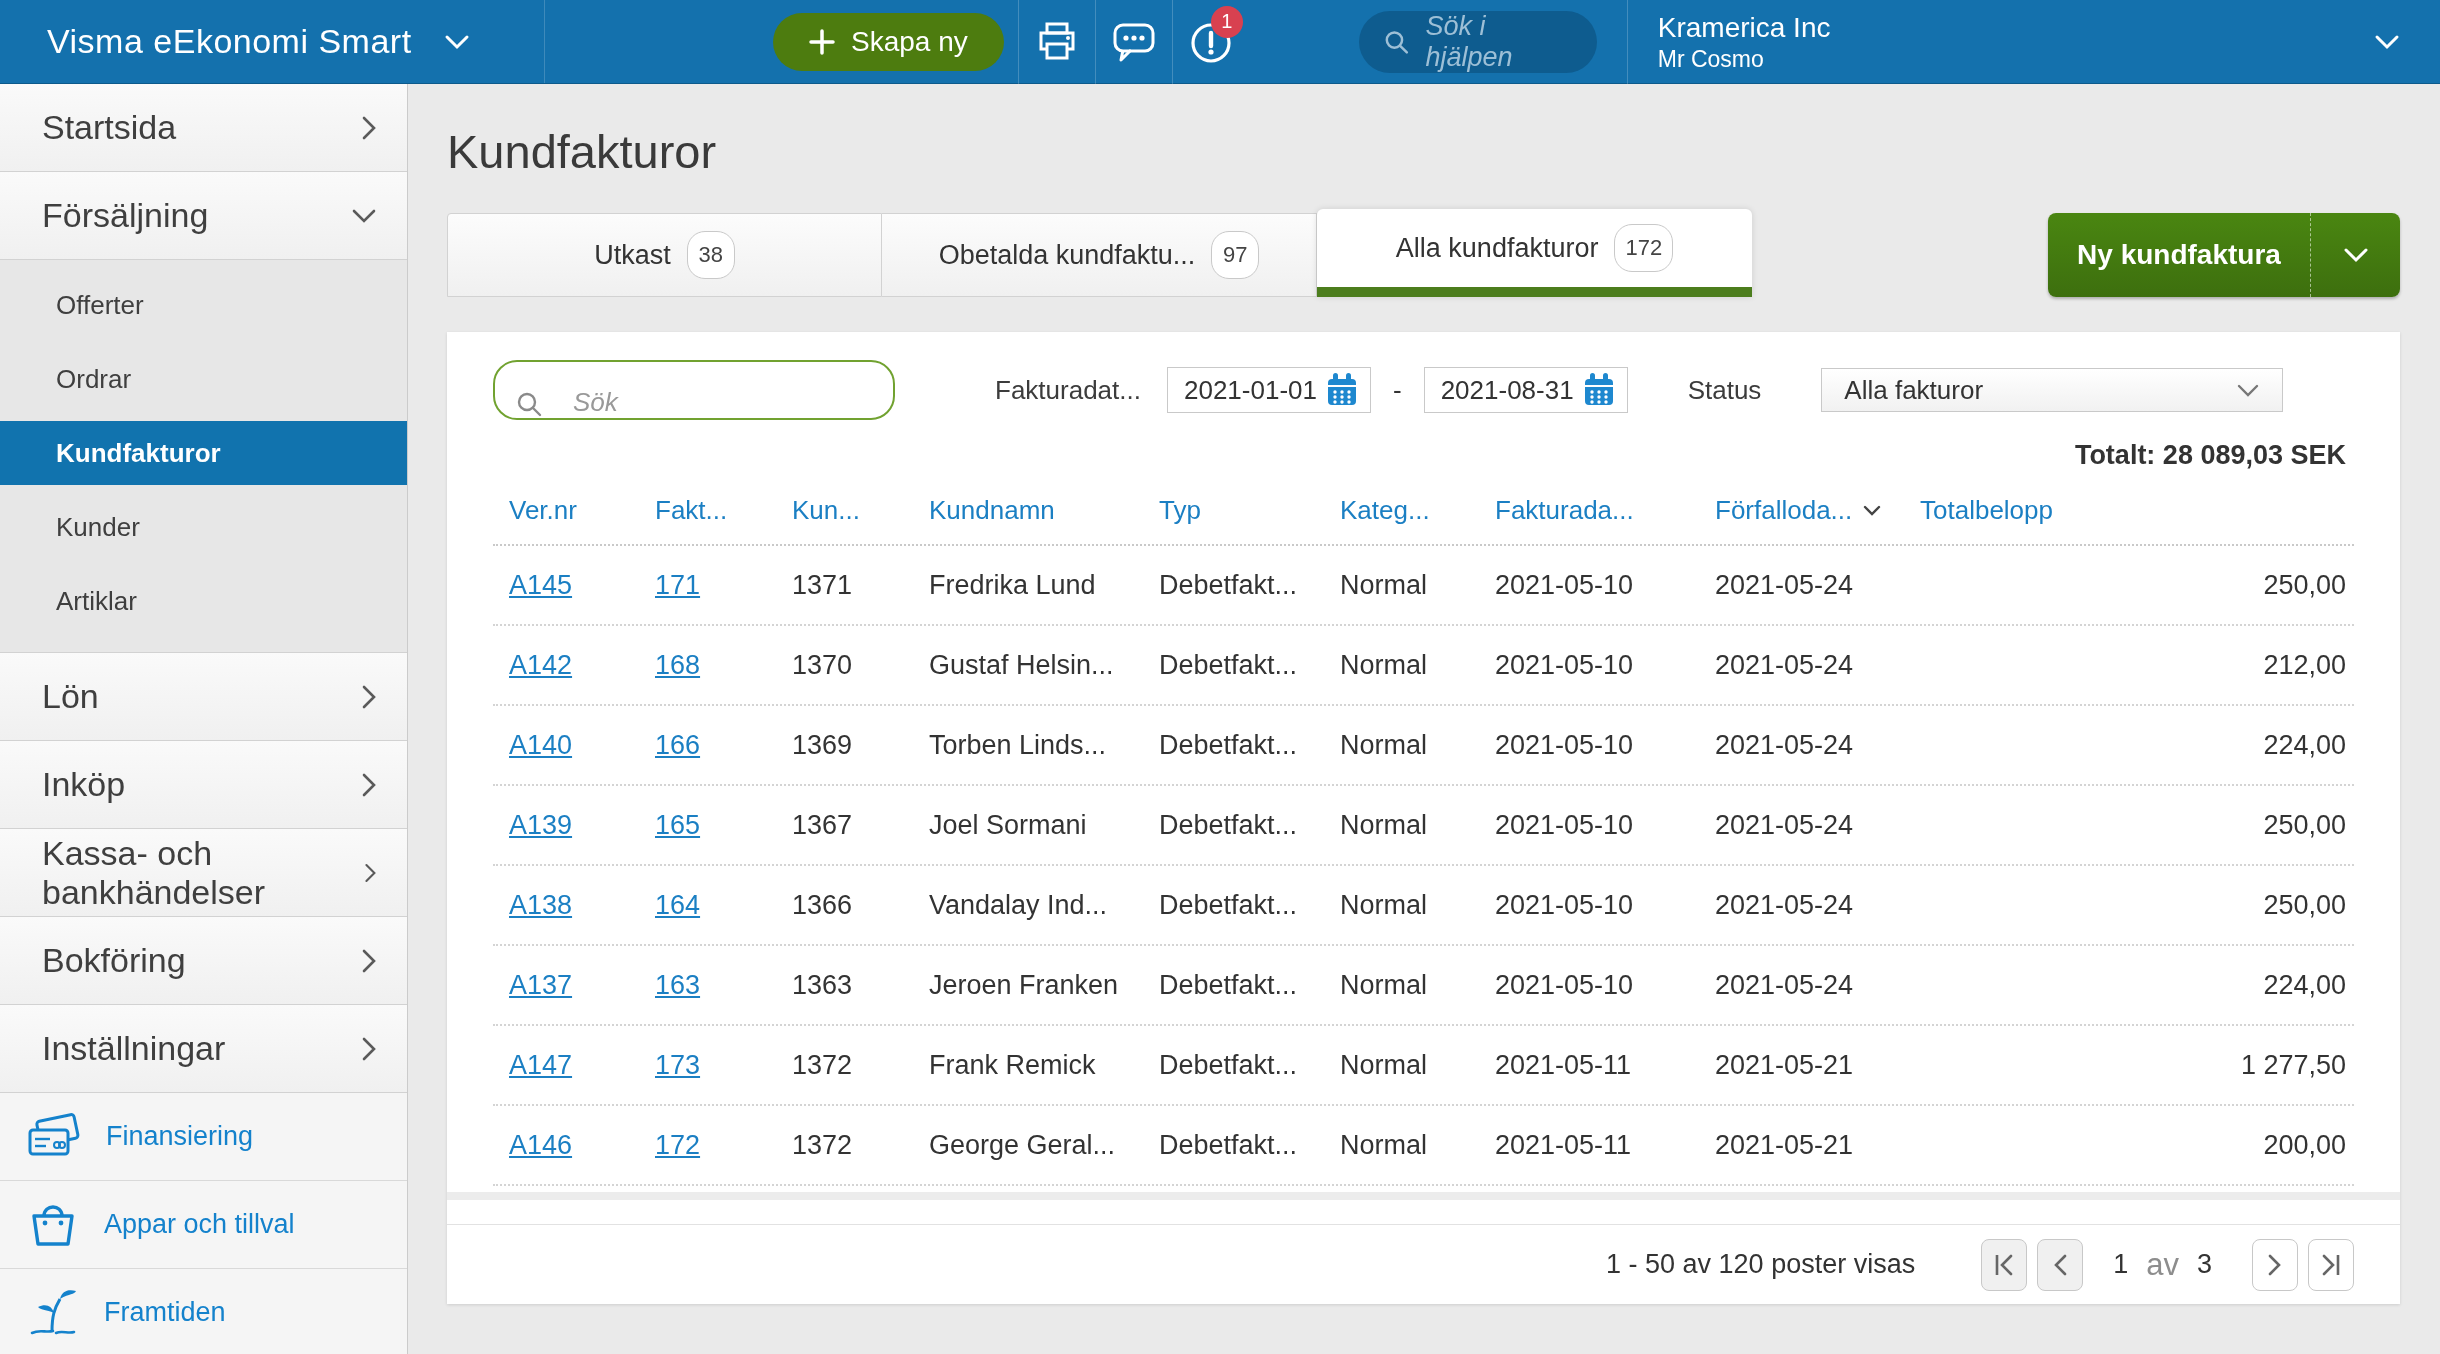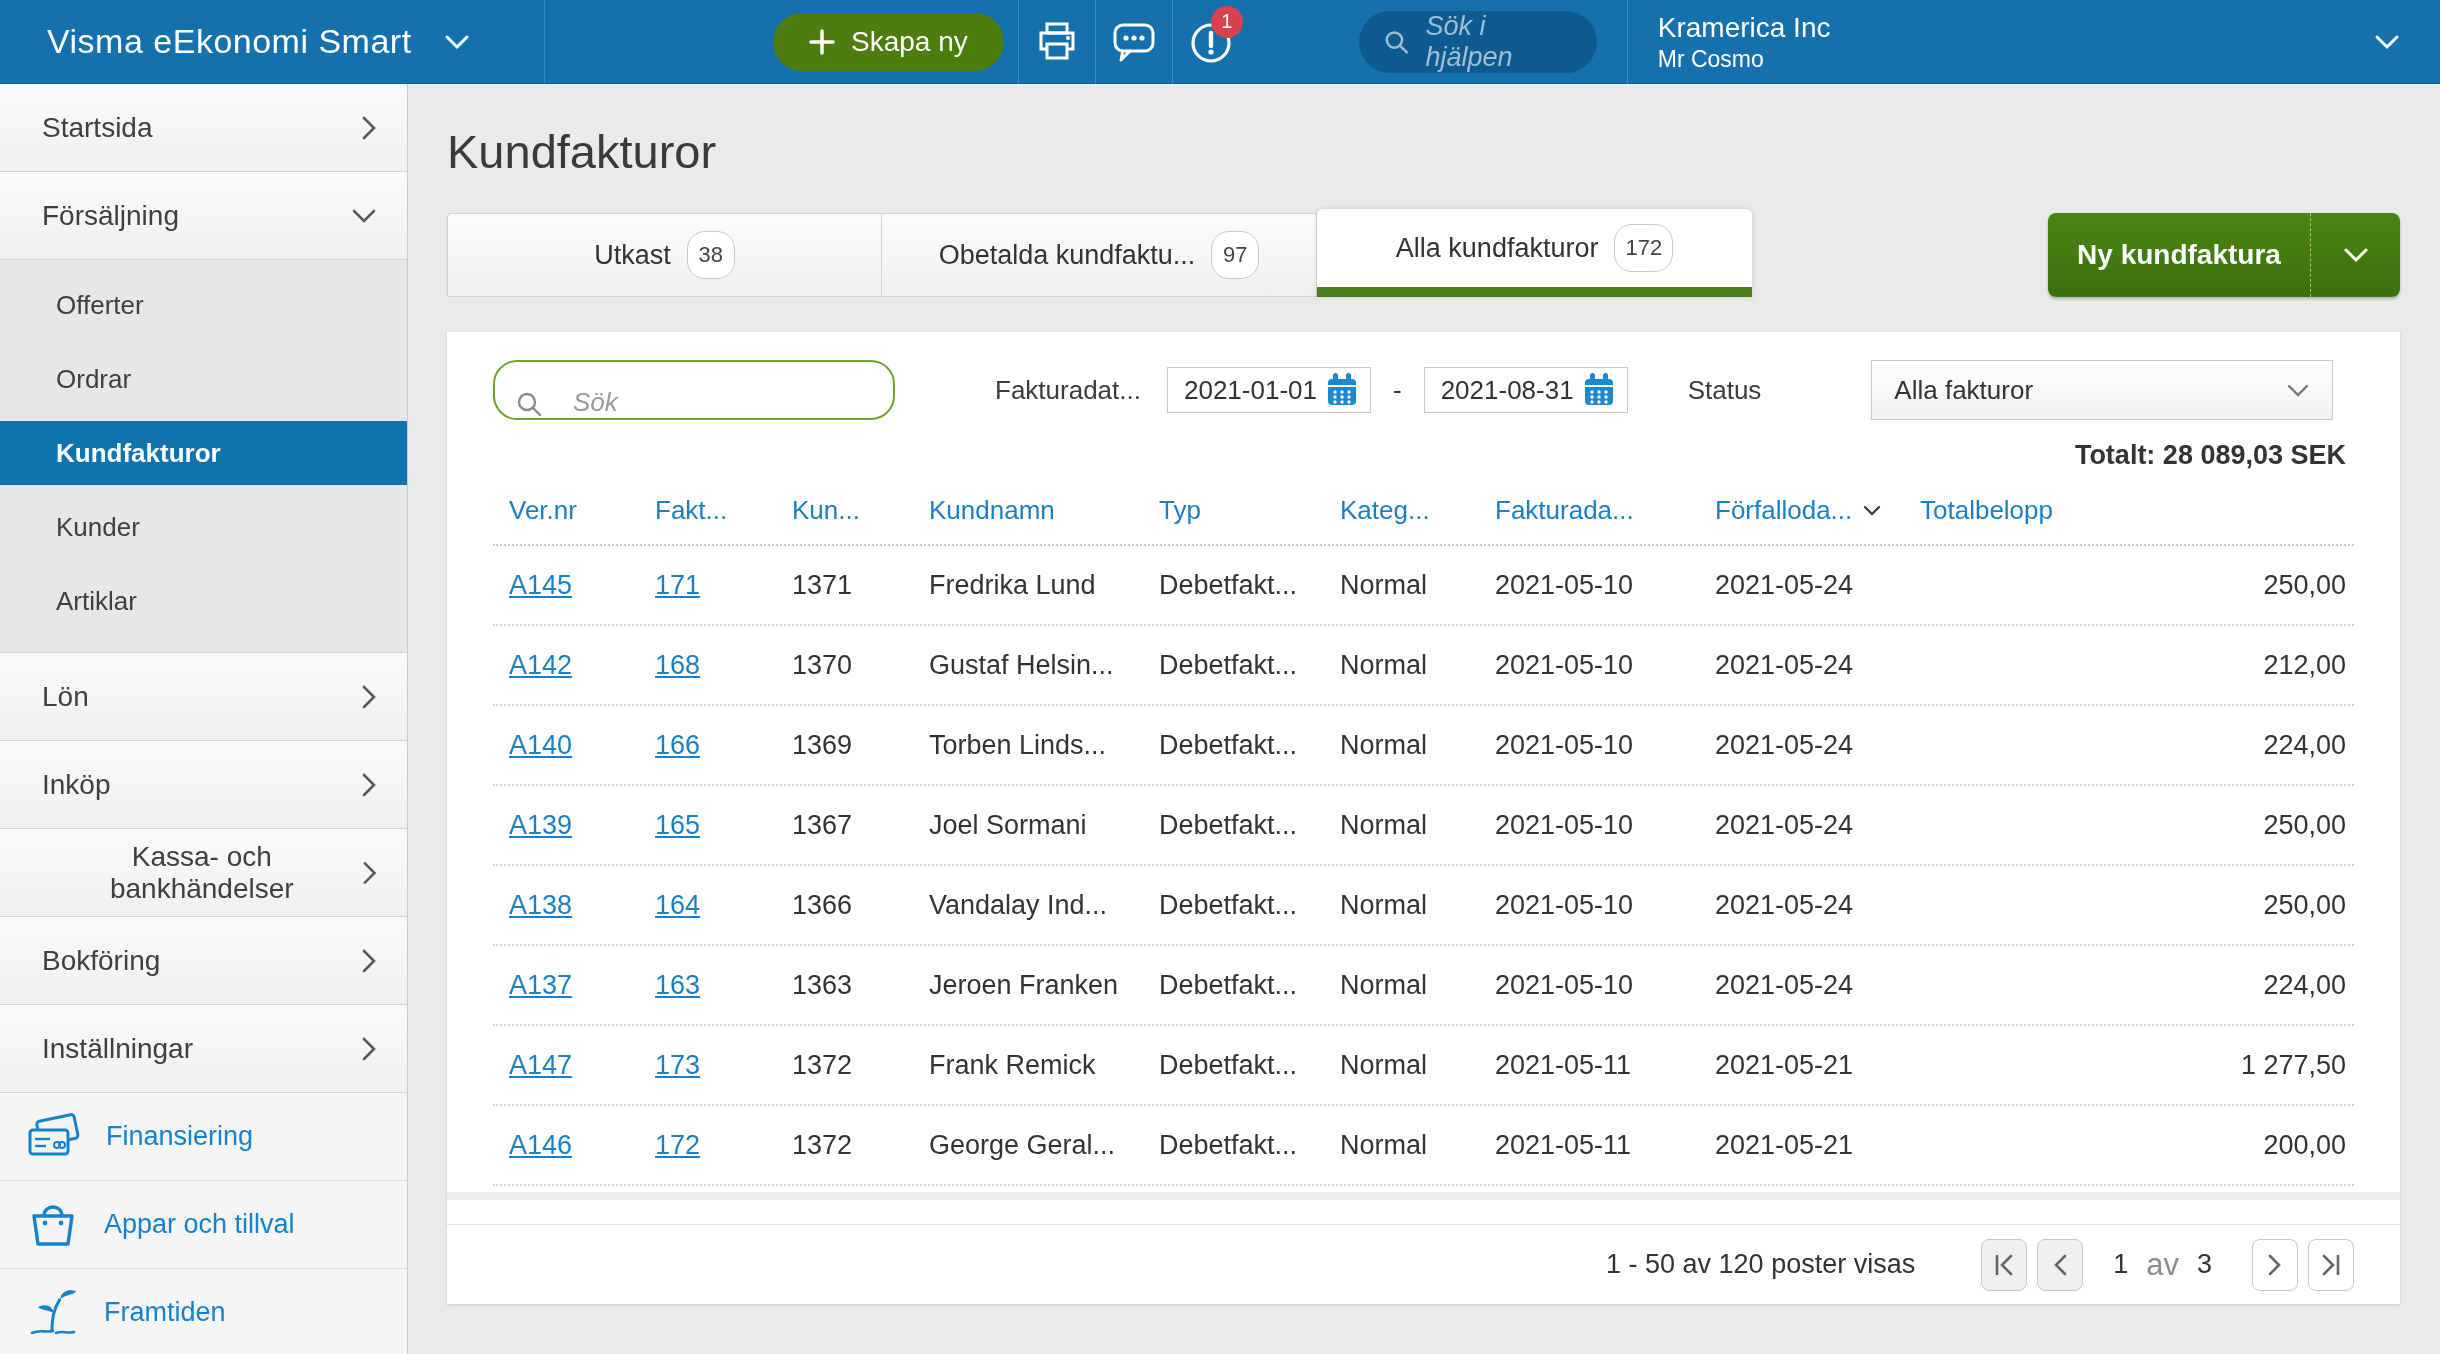--- a/index.html
+++ b/index.html
@@ -37,21 +37,21 @@
   .acct-co { font-size:28px; }
   .acct-user { font-size:23px; }
   .tb-account svg { margin-left:auto; }
 
   
   .sidebar { position:absolute; top:84px; left:0; bottom:0; width:408px;
     background:#f5f5f5; border-right:1px solid #cbcbcb; display:flex; flex-direction:column; }
   .side-item { height:88px; display:flex; align-items:center; padding:0 30px 0 42px;
     background:linear-gradient(#fafafa,#f0f0f0); border-bottom:1px solid #d2d2d2;
     cursor:pointer; flex:0 0 auto; }
-  .side-item .lbl { font-size:28px; color:#3f3f3f;text-align:center; }
+  .side-item .lbl { font-size:34px; color:#3f3f3f; }
   .side-item svg { margin-left:auto; }
   .submenu { background:#e7e7e7; border-bottom:1px solid #d2d2d2; padding:8px 0 14px 0; flex:0 0 auto; }
   .sub-item { height:74px; display:flex; align-items:center; padding-left:56px;
     font-size:26px; color:#3f3f3f; cursor:pointer; }
   .sub-item.selected { background:#1173ae; color:#fff; font-weight:700; height:64px; margin:5px 0; }
   .side-link { height:88px; display:flex; align-items:center; gap:24px;
     padding-left:26px; border-bottom:1px solid #d9d9d9; background:#f5f5f5; cursor:pointer; flex:0 0 auto; }
   .side-link .lbl { font-size:27px; color:#1482cc; }
 
   
@@ -84,21 +84,21 @@
     display:flex; align-items:flex-end; padding:0 20px; gap:30px; background:#fff; cursor:text; }
   .f-search .ph { font-size:26px; font-style:italic; color:#999; }
   .f-label { font-size:26px; color:#3c3c3c; }
   .lbl-date { margin-left:100px; }
   .date-box { margin-left:26px; width:204px; height:46px; border:1px solid #c9c9c9;
     background:#fff; display:flex; align-items:center; padding:0 10px 0 16px; cursor:pointer; }
   .date-box .val { font-size:26px; color:#333; flex:1; }
   .dash { margin-left:22px; font-size:26px; color:#333; }
   .date-box.second { margin-left:22px; }
   .lbl-status { margin-left:60px; }
-  .select { margin-left:110px; width:462px; height:60px; border:1px solid #c9c9c9;
+  .select { margin-left:60px; width:462px; height:44px; border:1px solid #c9c9c9;
     background:linear-gradient(#ffffff,#f1f1f1); display:flex; align-items:center;
     padding:0 22px; cursor:pointer; }
   .select .val { font-size:26px; color:#333; flex:1; }
   .totals { margin-top:14px; height:42px; display:flex; align-items:center;
     justify-content:flex-end; font-size:27px; font-weight:600; color:#333;
     padding-right:8px; flex:0 0 auto; }
 
   .t-head, .t-row { display:flex; align-items:center; flex:0 0 auto; }
   .t-head { height:70px; border-bottom:2px dotted #c9c9c9; }
   .t-head .th { font-size:26px; color:#1b7fc3; cursor:pointer; display:flex; align-items:center; gap:10px; }

